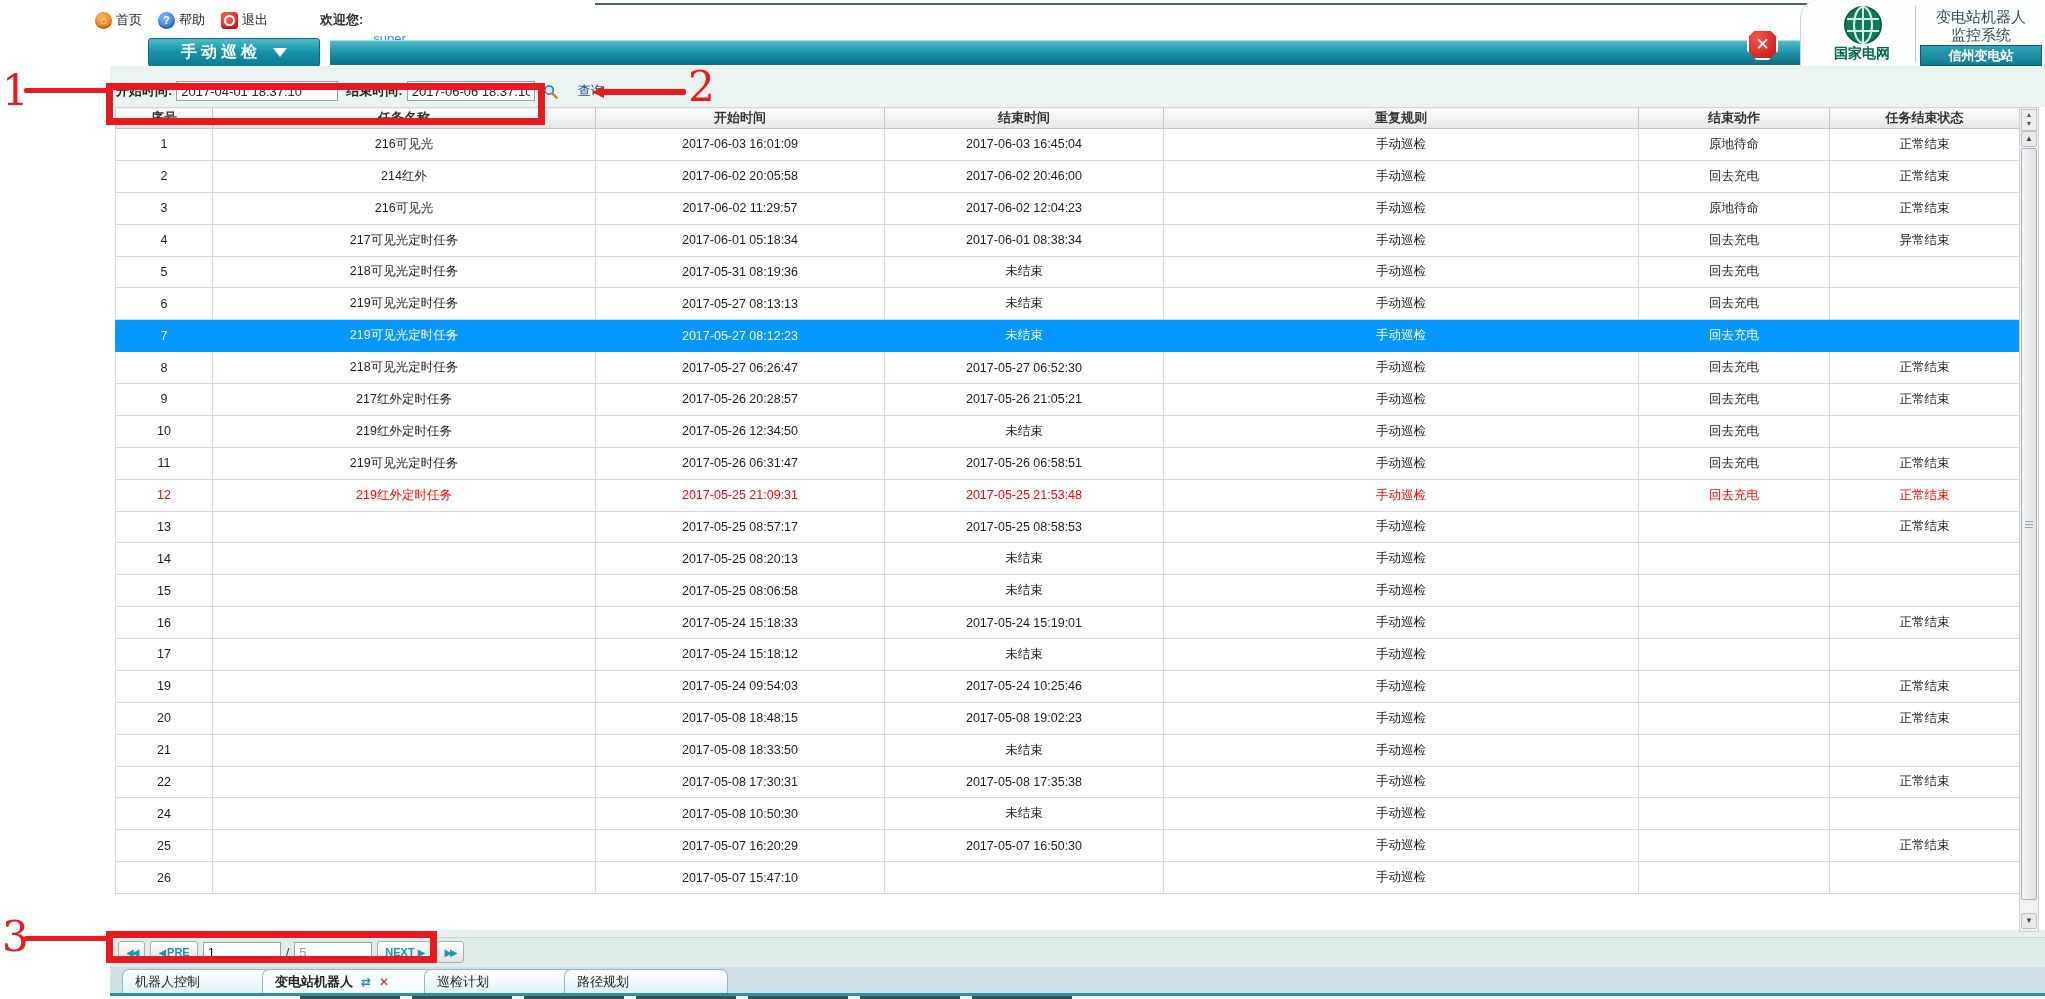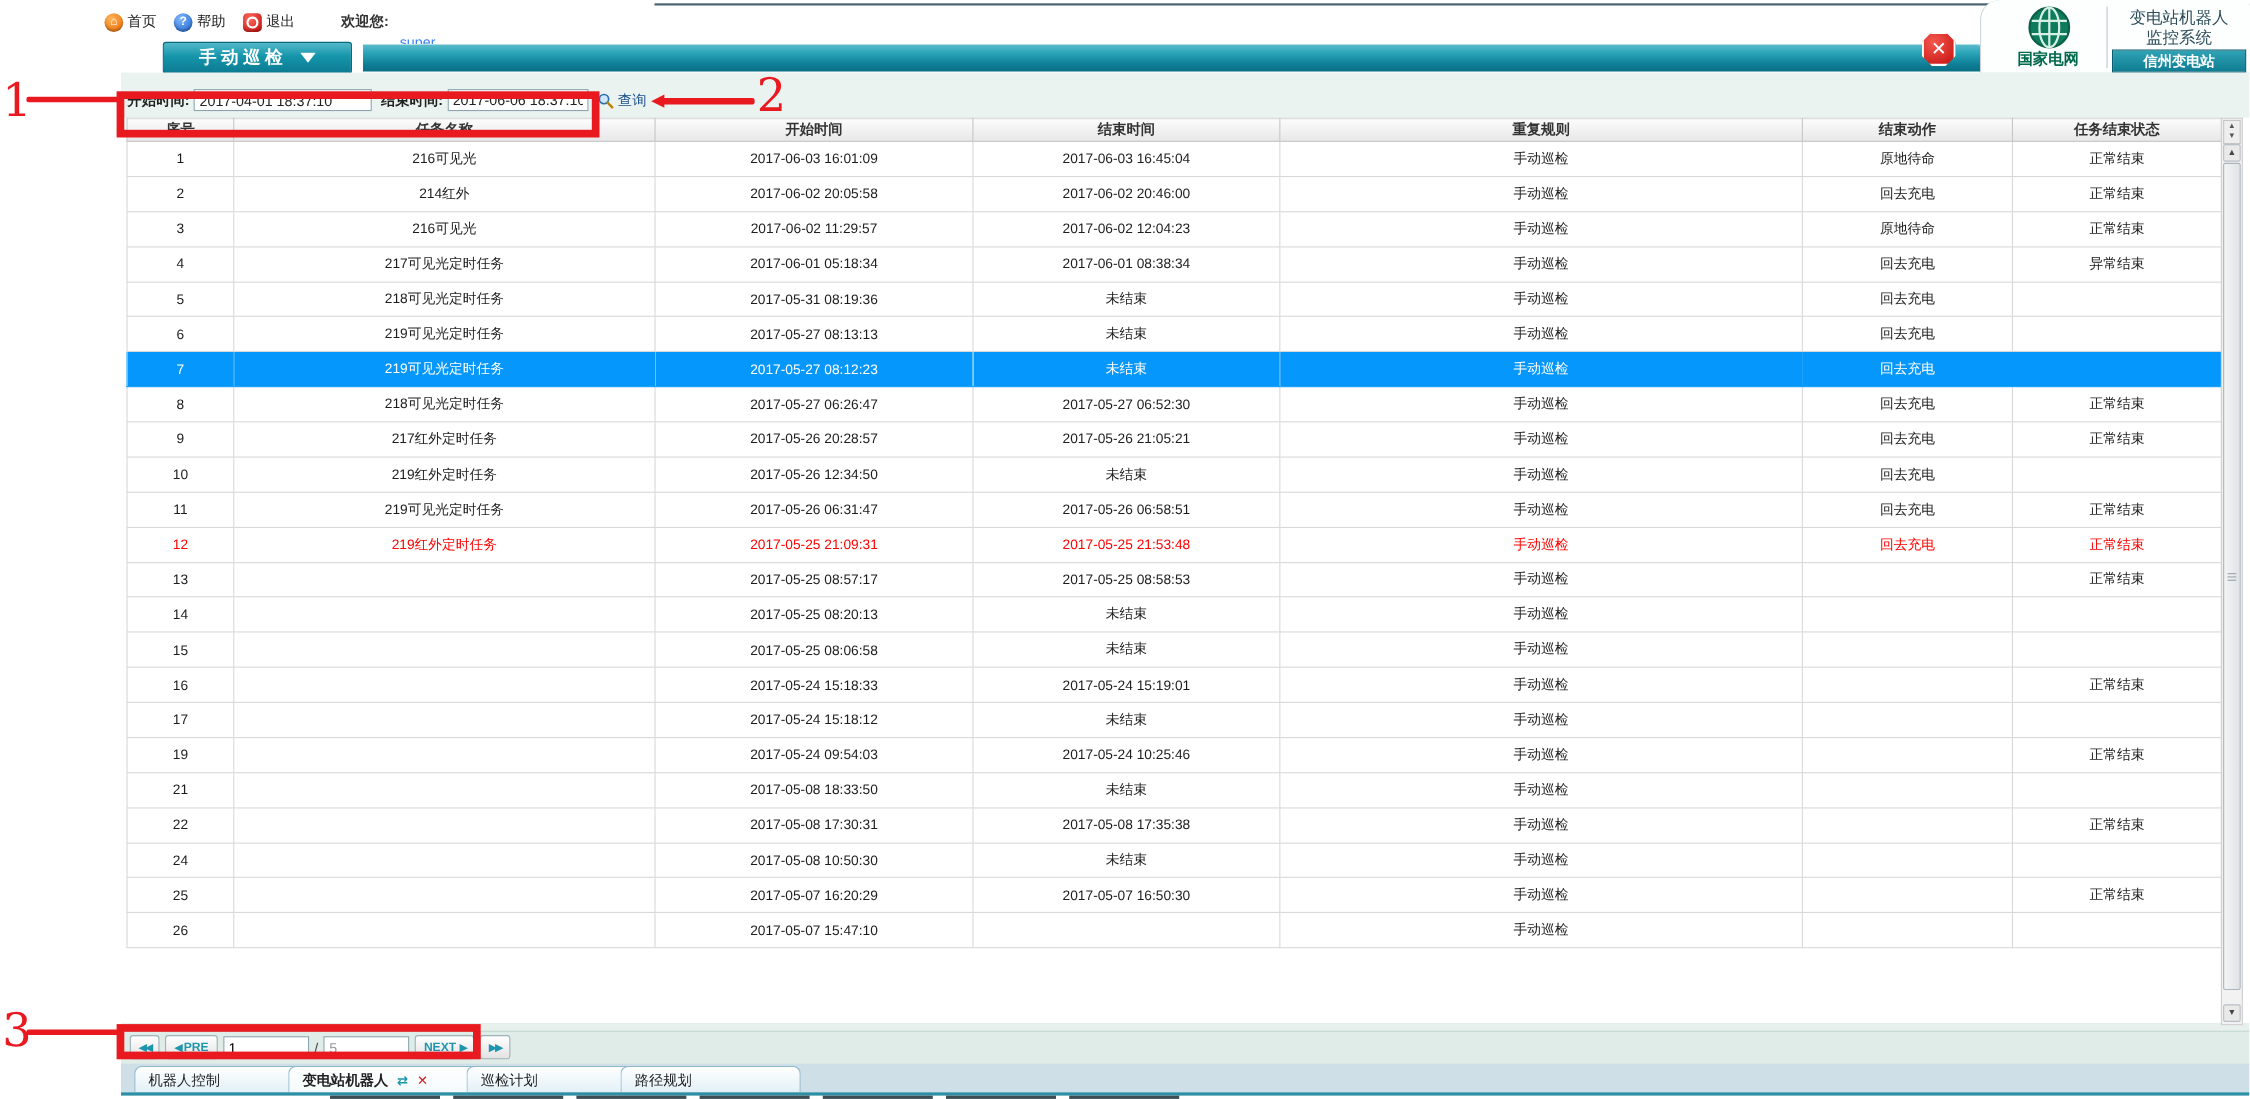--- a/index.html
+++ b/index.html
@@ -10,21 +10,21 @@
   
   .topline{left:595px;top:3px;width:1450px;height:2px;background:#49646f;}
   .topbar{left:95px;top:8px;height:24px;display:flex;align-items:center;gap:6px;font-size:13px;color:#222;}
   .mi{display:flex;align-items:center;gap:4px;margin-right:10px;cursor:pointer;}
   .ico{width:17px;height:17px;border-radius:50%;display:inline-flex;align-items:center;justify-content:center;
        color:#fff;font-size:11px;font-weight:bold;box-shadow:inset 0 -2px 2px rgba(0,0,0,.25);}
   .ico.home{background:radial-gradient(circle at 35% 30%,#ffb257,#e86a00);}
   .ico.help{background:radial-gradient(circle at 35% 30%,#7fb7ff,#1a62c8);}
   .ico.exit{background:radial-gradient(circle at 35% 30%,#ff6a5e,#c40c0c);border-radius:4px;}
   .ring{width:7px;height:7px;border:2px solid #fff;border-radius:50%;display:block;}
-  .welcome{margin-left:26px;font-weight:bold;color:#333;}
+  .welcome{margin-left:36px;font-weight:bold;color:#333;}
   .user{font-weight:normal;color:#3b82f6;margin-left:4px;margin-top:36px;}
 
   
   .navband{left:330px;top:40px;width:1480px;height:25px;border-radius:0 14px 4px 0;
     background:linear-gradient(#5fbecd 0%, #27a2b6 35%, #0e7e95 75%, #0a6e84 100%);
     box-shadow:inset 0 1px 0 rgba(255,255,255,.5);}
   .navbtn{left:148px;top:38px;width:170px;height:27px;display:flex;align-items:center;justify-content:center;gap:12px;
     background:linear-gradient(#54b9c9,#1595ab 45%,#0c7b92);border:1px solid #0a6a7e;border-radius:3px;
     color:#fff;font-size:16px;font-weight:bold;letter-spacing:4px;cursor:pointer;}
   .tri{width:0;height:0;border-left:7px solid transparent;border-right:7px solid transparent;border-top:9px solid #fff;}
@@ -41,21 +41,21 @@
   .utility{left:1812px;top:45px;width:100px;text-align:center;font-size:14px;font-weight:bold;color:#00694b;}
   .branddiv{left:1915px;top:6px;width:1px;height:56px;background:#b9c8cd;}
   .appname{left:1920px;top:8px;width:122px;text-align:center;font-size:15px;color:#2e4d5a;line-height:18px;}
   .station{left:1920px;top:45px;width:120px;height:19px;display:flex;align-items:center;justify-content:center;
     background:linear-gradient(#2fa3b5,#0f7c92);border:1px solid #0a5d6e;color:#fff;font-size:13px;font-weight:bold;cursor:pointer;}
 
   
   .filterstrip{left:110px;top:66px;width:1935px;height:41px;background:#ebf3f0;}
   .filterbar{left:116px;top:80px;height:22px;display:flex;align-items:center;font-size:13px;color:#222;font-weight:bold;}
   .filterbar input{height:18px;border:1px solid #8aa5ad;font-size:13px;font-family:inherit;color:#222;padding:0 4px;margin:0 8px 0 4px;background:#fff;}
-  .qbtn{display:flex;align-items:center;gap:4px;color:#1a4f8b;font-weight:normal;cursor:pointer;font-size:13px;}
+  .qbtn{display:flex;align-items:center;gap:20px;color:#1a4f8b;font-weight:normal;cursor:pointer;font-size:13px;}
 
   
   .tablewrap{left:115px;top:107px;width:1904px;height:823px;}
   table{border-collapse:collapse;table-layout:fixed;width:1904px;}
   th{height:20px;background:linear-gradient(#fcfcfc,#e7e7e7);border:1px solid #c6c6c6;border-top:1px solid #d5d5d5;
      font-size:13px;color:#333;font-weight:bold;padding:0;margin-top:47px;}
   td{height:30.88px;border:1px solid #d9d9d9;font-size:12.5px;color:#1c1c1c;text-align:center;padding:0;overflow:hidden;white-space:nowrap;}
   tr.selected td{background:#0697fc;color:#fff;border-color:#0697fc;}
   tr.red td{color:#fe0000;}
   .substrip{left:110px;top:930px;width:1935px;height:7px;background:#e7f0ed;}
@@ -329,20 +329,29 @@
           <td>未结束</td>
           <td>手动巡检</td>
           <td></td>
           <td></td>
         </tr>
         <tr class="normal">
           <td>19</td>
           <td></td>
           <td>2017-05-24 09:54:03</td>
           <td>2017-05-24 10:25:46</td>
+          <td>手动巡检</td>
+          <td></td>
+          <td>正常结束</td>
+        </tr>
+        <tr class="normal">
+          <td>20</td>
+          <td></td>
+          <td>2017-05-08 18:48:15</td>
+          <td>2017-05-08 19:02:23</td>
           <td>手动巡检</td>
           <td></td>
           <td>正常结束</td>
         </tr>
         <tr class="normal">
           <td>21</td>
           <td></td>
           <td>2017-05-08 18:33:50</td>
           <td>未结束</td>
           <td>手动巡检</td>

